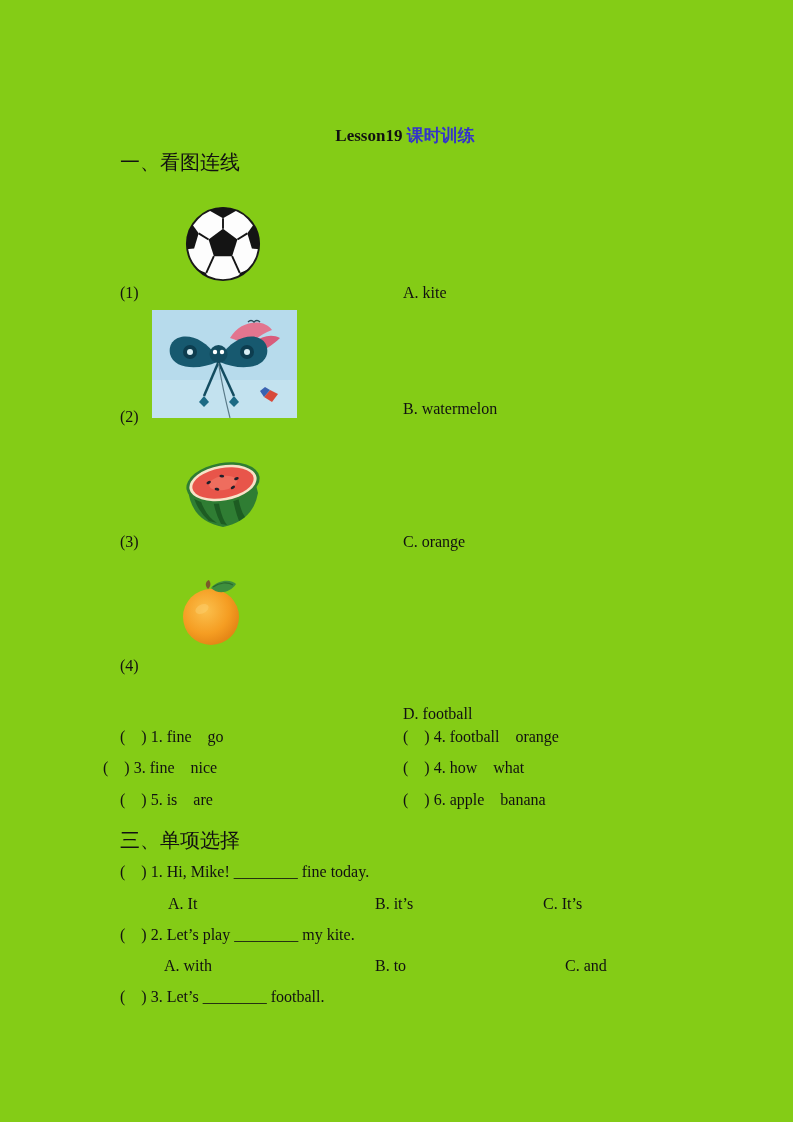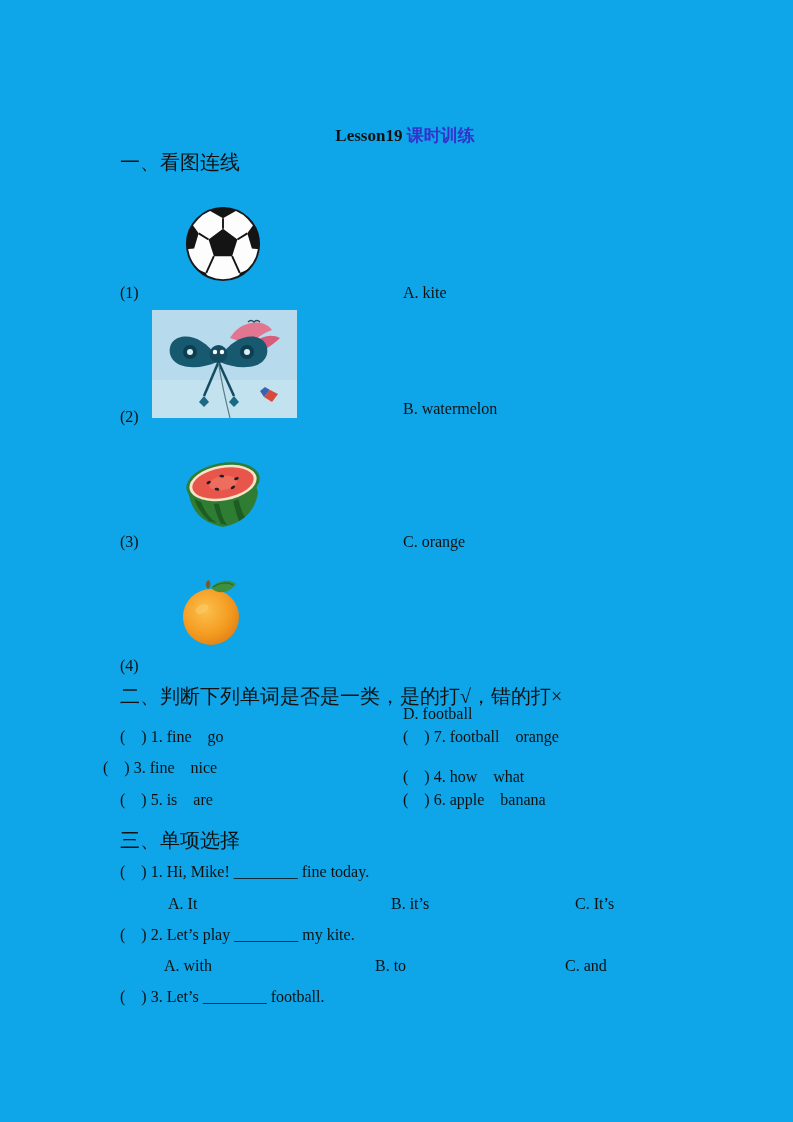--- a/index.html
+++ b/index.html
@@ -1,21 +1,21 @@
 <!DOCTYPE html>
 <html><head>
 <meta charset="utf-8">
 <style>
   * { margin:0; padding:0; box-sizing:border-box; }
   html,body { background:#e9e9e9; }
   .page {
     position:relative;
     width:793px; height:1122px;
     margin:0 auto;
-    background:#0ea5e9;
+    background:#84cc16;
     font-family:"Liberation Serif","DejaVu Sans",serif;
     font-size:16px;
     color:#111111;
     overflow:hidden;
   }
   .abs { position:absolute; white-space:pre; }
   .title { width:100%; text-align:center; font-weight:bold; font-size:17px; }
   .title .cn { font-weight:bold; }
   .heading { font-size:20px; }
   .img-box { position:absolute; line-height:0; }
@@ -144,42 +144,41 @@
       <path d="M35,10 C42,5 50,5 55,8" stroke="#2c6b2c" stroke-width="1.2" fill="none"></path>
       <ellipse cx="24" cy="32" rx="7" ry="4.5" fill="#fbcc6a" opacity="0.55" transform="rotate(-25 24 32)"></ellipse>
     </svg>
   </div>
 
   <div>
     <span class="abs" style="top:657px; left:120px;">(4)</span>
     <span class="abs" style="top:657px; left:403px;margin-top:48px;">D. football</span>
   </div>
 
-  <div class="abs heading" style="top:683px; left:120px;">二、判断下列单词是否是一类，是的打√，错的打×</div>
 
   <div>
     <span class="abs" style="top:728px; left:120px;">(    ) 1. fine    go</span>
-    <span class="abs" style="top:728px; left:403px;">(    ) 7. football    orange</span>
+    <span class="abs" style="top:728px; left:403px;">(    ) 4. football    orange</span>
   </div>
   <div>
     <span class="abs" style="top:759px; left:103px;">(    ) 3. fine    nice</span>
-    <span class="abs" style="top:759px; left:403px;margin-top:9px;">(    ) 4. how    what</span>
+    <span class="abs" style="top:759px; left:403px;">(    ) 4. how    what</span>
   </div>
   <div>
     <span class="abs" style="top:791px; left:120px;">(    ) 5. is    are</span>
     <span class="abs" style="top:791px; left:403px;">(    ) 6. apple    banana</span>
   </div>
 
   <div class="abs heading" style="top:827px; left:120px;">三、单项选择</div>
 
   <div>
     <span class="abs" style="top:863px; left:120px;">(    ) 1. Hi, Mike! ________ fine today.</span>
     <span class="abs" style="top:895px; left:168px;">A. It</span>
-    <span class="abs" style="top:895px; left:375px;margin-left:16px;">B. it’s</span>
-    <span class="abs" style="top:895px; left:575px;text-align:right;">C. It’s</span>
+    <span class="abs" style="top:895px; left:375px;">B. it’s</span>
+    <span class="abs" style="top:895px; left:543px;text-align:right;">C. It’s</span>
   </div>
 
   <div>
     <span class="abs" style="top:926px; left:120px;">(    ) 2. Let’s play ________ my kite.</span>
     <span class="abs" style="top:957px; left:164px;">A. with</span>
     <span class="abs" style="top:957px; left:375px;">B. to</span>
     <span class="abs" style="top:957px; left:565px;">C. and</span>
   </div>
 
   <div>

